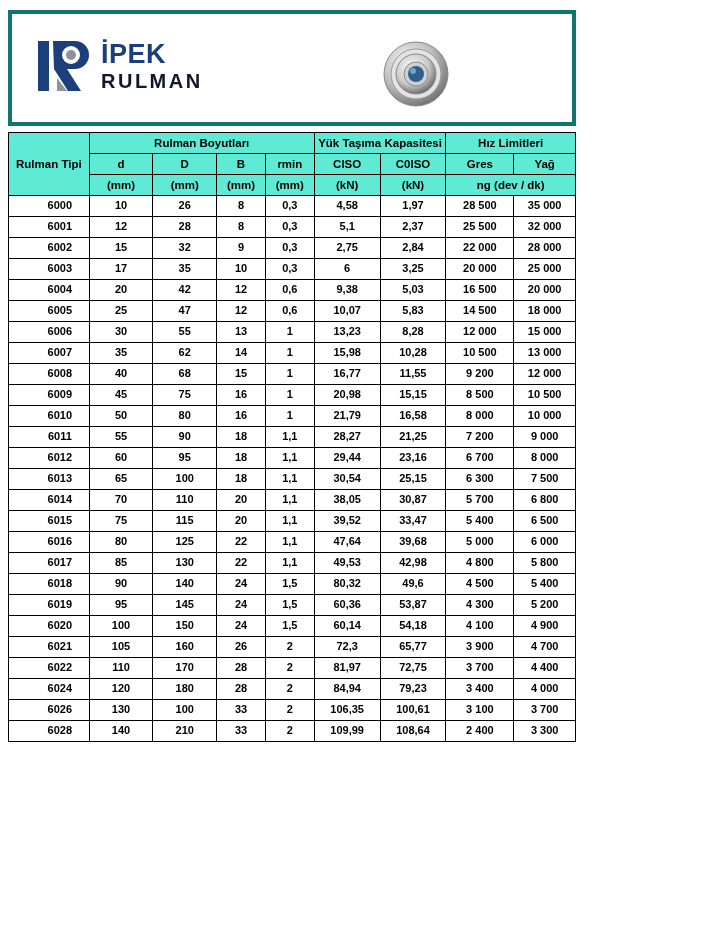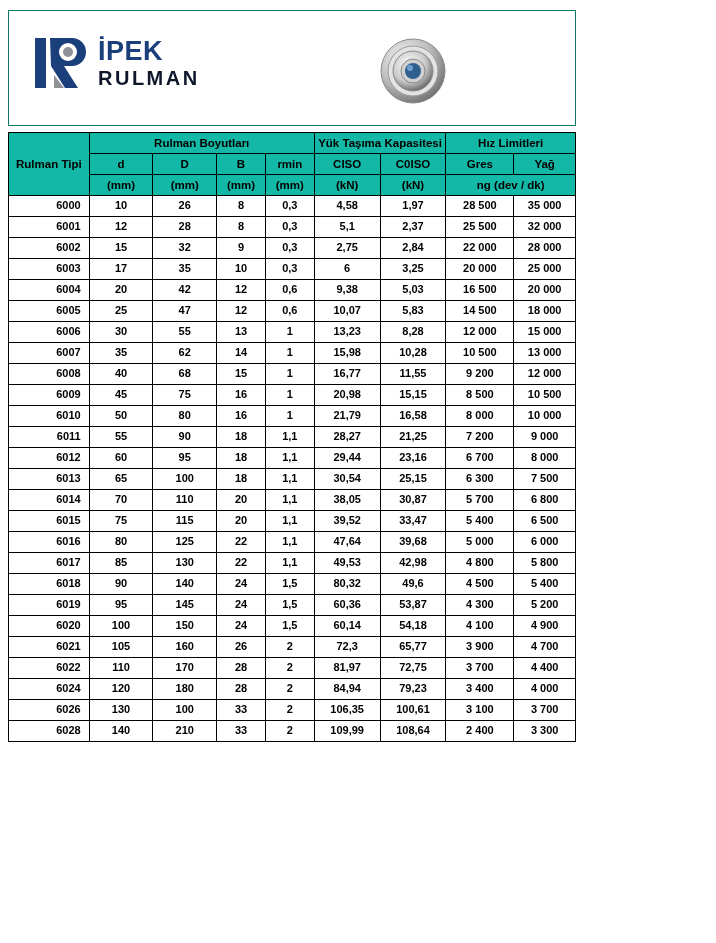--- a/index.html
+++ b/index.html
@@ -22,21 +22,21 @@
     background: #ffffff;
   }
 
   
   .header {
     position: absolute;
     left: 8px;
     top: 10px;
     width: 568px;
     height: 116px;
-    border: 1px solid #0f766e;
+    border: 4px solid #0f766e;
     background: #ffffff;
     box-sizing: border-box;
   }
   .logo-wrap {
     position: absolute;
     left: 25px;
     top: 24px;
     display: flex;
     align-items: center;
     gap: 8px;
@@ -85,29 +85,29 @@
   table.specs td, table.specs th {
     border: 1px solid #000000;
     text-align: center;
     vertical-align: middle;
     padding: 0;
     font-weight: bold;
     height: 20px;
     line-height: 1.05;
   }
   table.specs thead th {
-    background: #14b8a6;
+    background: #5eead4;
     font-size: 11.5px;
   }
   table.specs tbody td {
     background: #ffffff;
     font-size: 11px;
   }
   table.specs tbody td.type {
-    text-align: right;
+    text-align: center;
     padding-right: 8px;
     padding-left: 30px;
   }
   .hdr-top th { height: 32px; }
   .hdr-sub th { height: 19px; background: #d7dde3; }
   .hdr-unit th { height: 19px; background: #d7dde3; }
 
   col.c-type { width: 76px; }
   col.c-d    { width: 60px; }
   col.c-D    { width: 60px; }

